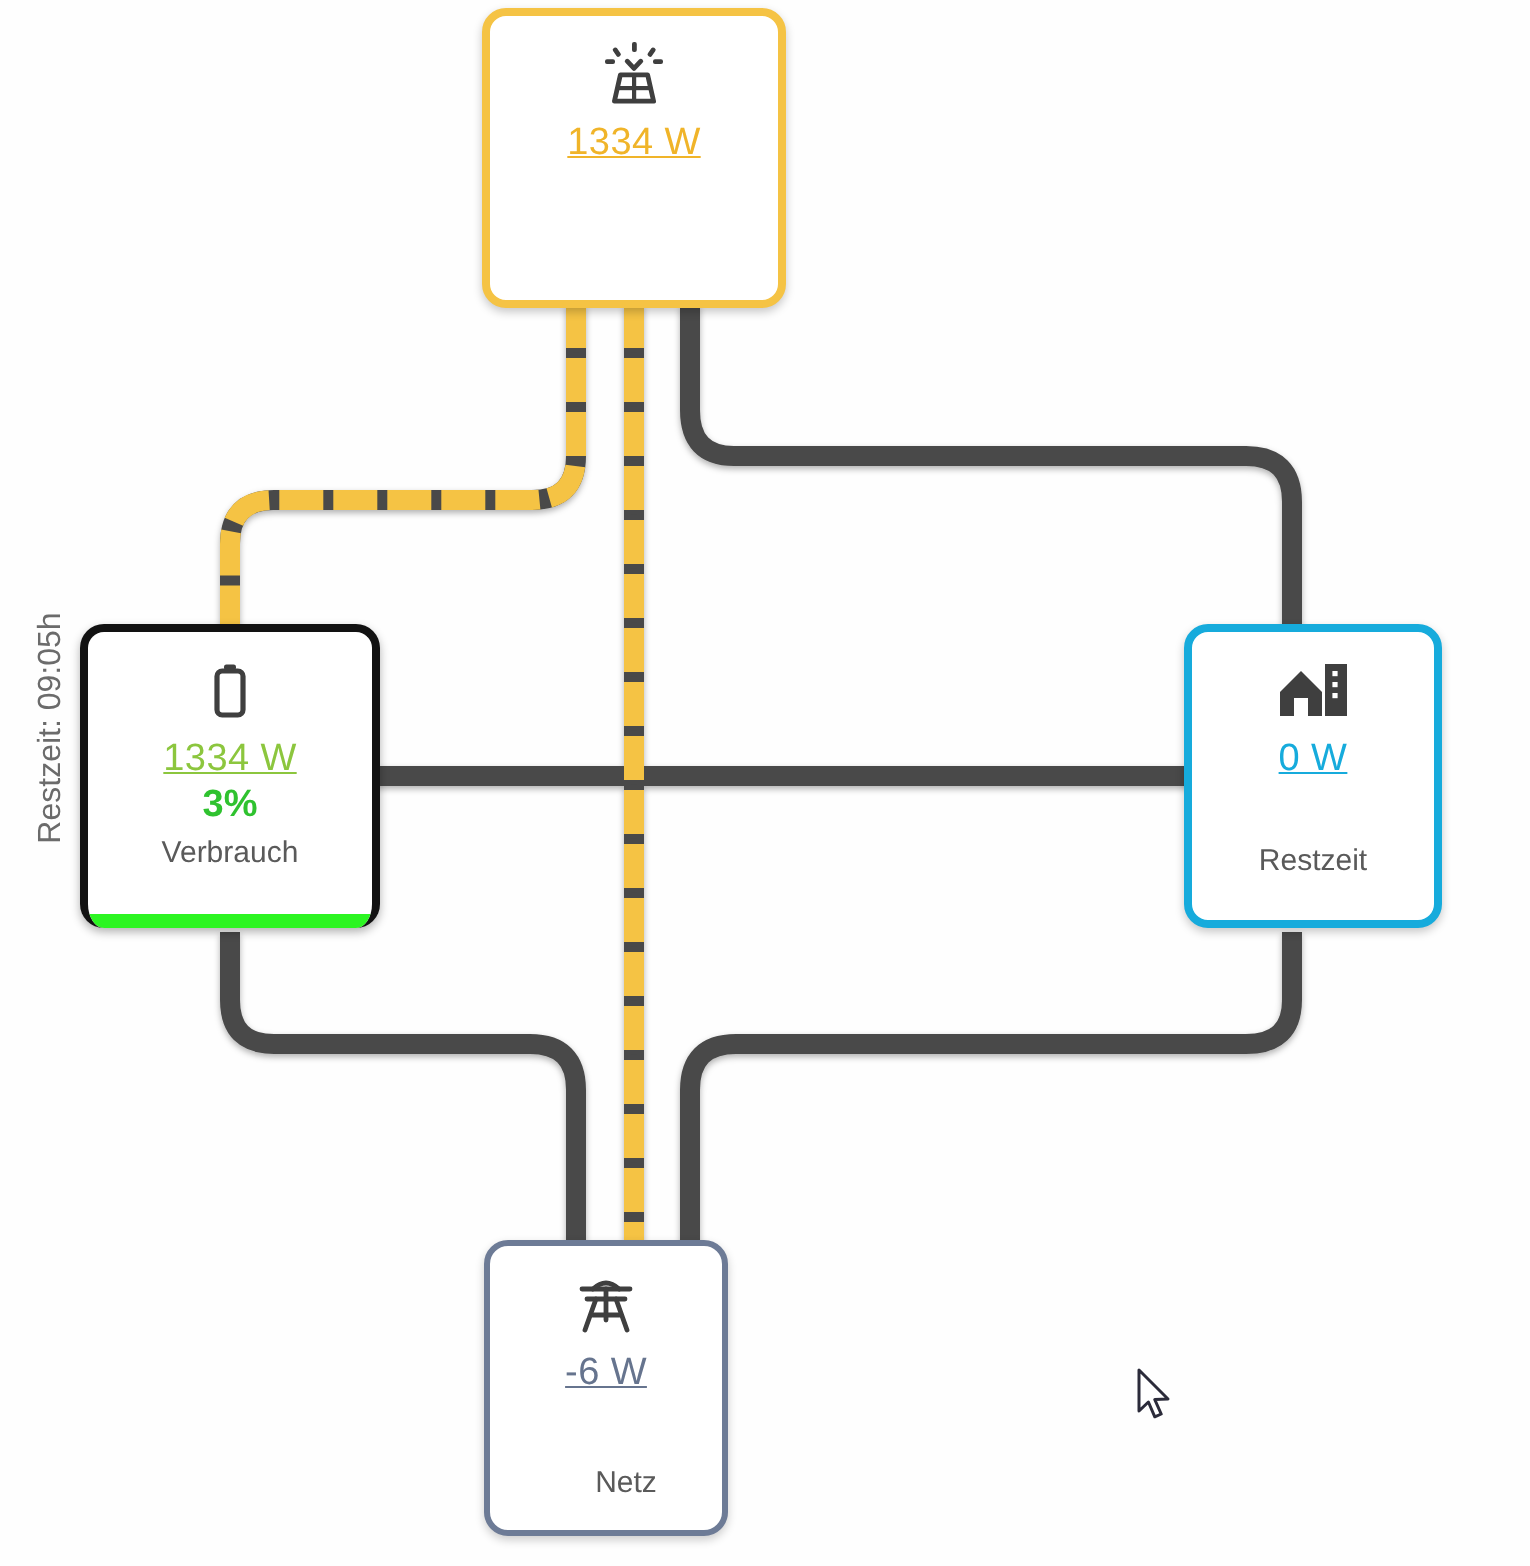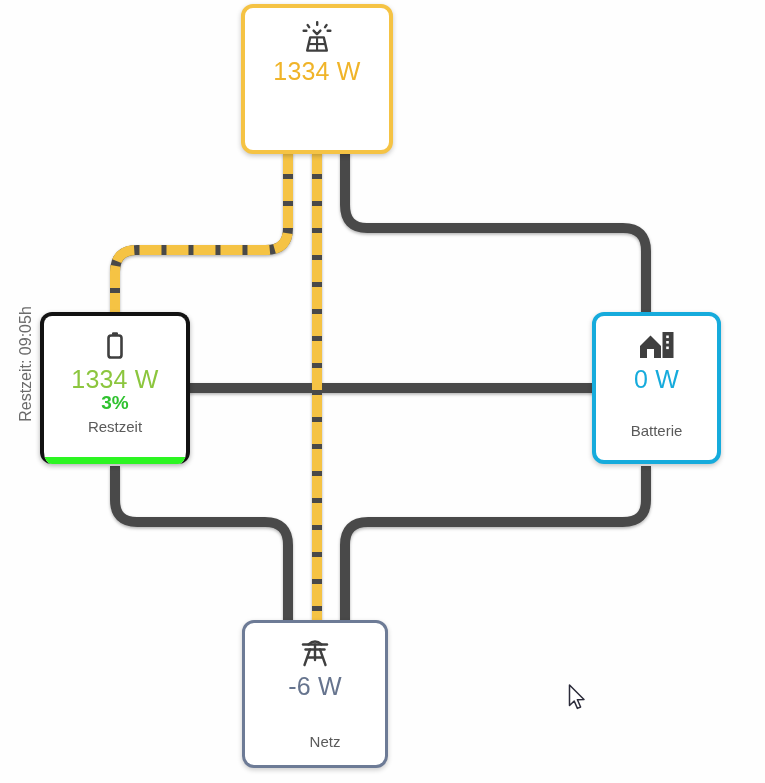--- a/index.html
+++ b/index.html
@@ -59,38 +59,39 @@
     background: #2cf522;
   }
   .card-consumption {
     left: 592px; top: 312px;
     width: 129px; height: 152px;
     border: 4px solid #16abdc;
     box-shadow: 0 2px 5px rgba(0,0,0,0.22);
   }
   .card-grid {
     left: 242px; top: 620px;
-    width: 146px; height: 148px;
+    width: 122px; height: 148px;
     border: 3px solid #6d7b96;
     box-shadow: 0 2px 5px rgba(0,0,0,0.2);
   }
 
   .card-icon {
     margin-top: 12px;
     height: 34px;
     display: flex;
     align-items: center;
     justify-content: center;
     color: #3f3f3f;
   }
   .card-value {
     margin-top: 6px;
-    font-size: 25px;
+    font-size: 19px;
     line-height: 23px;
     letter-spacing: 0.2px;
+    text-decoration: underline;
   }
   .val-solar { color: #f0b429; }
   .val-battery { color: #8cc63e; }
   .val-consumption { color: #16abdc; }
   .val-grid { color: #66748e; }
 
   .card-pct {
     font-size: 19px;
     font-weight: bold;
     color: #2fc22f;
@@ -193,41 +194,41 @@
     <div class="card-icon">
       <svg width="26" height="32" viewBox="0 0 26 32">
         <g fill="none" stroke="#3f3f3f" stroke-width="2.6">
           <rect x="6.5" y="6.5" width="13" height="22" rx="2.6"></rect>
         </g>
         <rect x="10" y="3.2" width="6" height="3" rx="1.2" fill="#3f3f3f"></rect>
       </svg>
     </div>
     <div class="card-value val-battery">1334 W</div>
     <div class="card-pct">3%</div>
-    <div class="card-label">Restzeit</div>
+    <div class="card-label">Verbrauch</div>
     <div class="bat-bar"></div>
   </div>
 
   <div class="card card-consumption">
     <div class="card-icon">
       <svg width="38" height="30" viewBox="0 0 38 30">
         <g fill="#3f3f3f">
 
           <path d="M2 16 L12.5 5.5 L23 16 L23 28 L2 28 Z"></path>
           <rect x="9" y="19" width="7" height="9" fill="#ffffff"></rect>
 
           <rect x="24.5" y="2" width="11" height="26"></rect>
           <rect x="28.2" y="5.5" width="2.6" height="2.6" fill="#ffffff"></rect>
           <rect x="28.2" y="11" width="2.6" height="2.6" fill="#ffffff"></rect>
           <rect x="28.2" y="16.5" width="2.6" height="2.6" fill="#ffffff"></rect>
         </g>
       </svg>
     </div>
     <div class="card-value val-consumption">0 W</div>
-    <div class="card-label">Batterie</div>
+    <div class="card-label">Restzeit</div>
   </div>
 
   <div class="card card-grid">
     <div class="card-icon">
       <svg width="32" height="32" viewBox="0 0 32 32">
         <g stroke="#3f3f3f" fill="none" stroke-width="2.4" stroke-linecap="round">
           <line x1="4" y1="8.5" x2="28" y2="8.5"></line>
           <path d="M9.5 8.5 Q16 2.5 22.5 8.5"></path>
           <line x1="6.5" y1="13.5" x2="25.5" y2="13.5"></line>
           <line x1="16" y1="8.5" x2="16" y2="13.5"></line>

